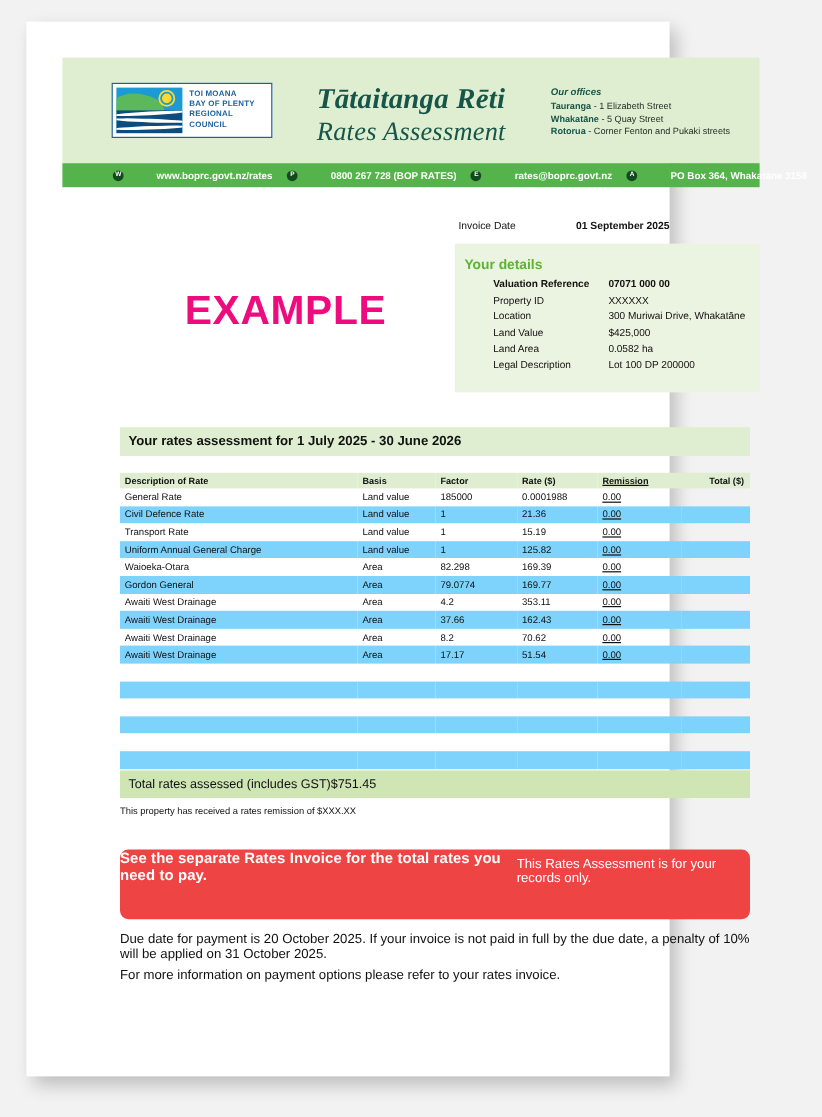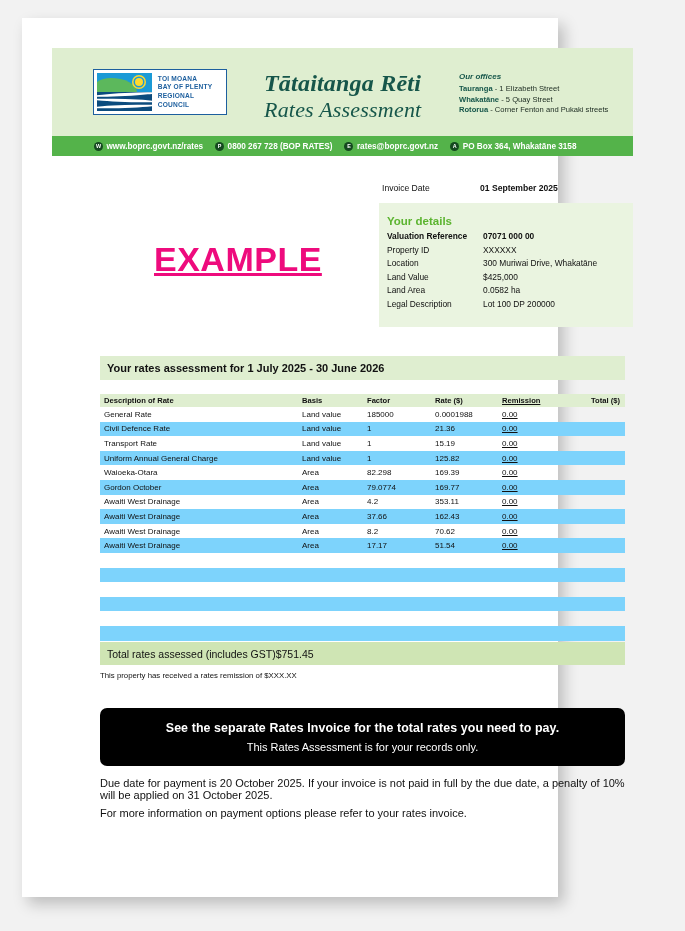--- a/index.html
+++ b/index.html
@@ -131,20 +131,21 @@
     padding-left: 42px;
   }
   .contact-item {
     display: flex;
     align-items: center;
     margin-right: 12px;
     color: #ffffff;
     font-size: 8.2px;
     font-weight: bold;
     white-space: nowrap;
+    gap: 24px;
   }
   .cbadge {
     width: 9px; height: 9px;
     border-radius: 50%;
     background: #14491f;
     color: #ffffff;
     font-size: 5.4px;
     font-weight: bold;
     display: flex;
     align-items: center;
@@ -175,34 +176,34 @@
     color: #5cb430;
     font-weight: bold;
     font-size: 11.5px;
     margin-bottom: 4px;
   }
   .d-row {
     position: relative;
     height: 13.6px;
     font-size: 8.4px;
     color: #111;
+    margin-left: 24px;
   }
   .d-row .k { position: absolute; left: 0; top: 0; }
   .d-row .v { position: absolute; left: 96px; top: 0; }
   .d-row.bold .k, .d-row.bold .v { font-weight: bold; }
 
   
   .example-mark {
     position: absolute;
     left: 132px; top: 222px;
     color: #ee0b7d;
     font-weight: bold;
     font-size: 34px;
     letter-spacing: 0.5px;
-    text-decoration: underline;
   }
 
   
   .period-band {
     position: absolute;
     left: 78px; top: 338px;
     width: 525px; height: 24px;
     background: #dfeed0;
     display: flex;
     align-items: center;
@@ -261,25 +262,24 @@
     left: 78px; top: 653px;
     font-size: 7.8px;
     color: #111;
   }
 
   
   .orange-banner {
     position: absolute;
     left: 78px; top: 690px;
     width: 525px; height: 58px;
-    background: #000000;
+    background: #ef4444;
     border-radius: 7px;
     display: flex;
-    flex-direction: column;
-    align-items: center;
+    flex-direction: row;
     justify-content: center;
     color: #ffffff;
   }
   .ob-line1 { font-size: 12.4px; font-weight: bold; letter-spacing: 0.1px; }
   .ob-line2 { font-size: 11px; font-weight: normal; margin-top: 6px; }
 
   
   .footer-text {
     position: absolute;
     left: 78px;
@@ -431,21 +431,21 @@
         </tr>
         <tr>
           <td class="c-desc">Waioeka-Otara</td>
           <td class="c-basis">Area</td>
           <td class="c-factor">82.298</td>
           <td class="c-rate">169.39</td>
           <td class="c-remis">0.00</td>
           <td class="c-total"></td>
         </tr>
         <tr class="alt">
-          <td class="c-desc">Gordon October</td>
+          <td class="c-desc">Gordon General</td>
           <td class="c-basis">Area</td>
           <td class="c-factor">79.0774</td>
           <td class="c-rate">169.77</td>
           <td class="c-remis">0.00</td>
           <td class="c-total"></td>
         </tr>
         <tr>
           <td class="c-desc">Awaiti West Drainage</td>
           <td class="c-basis">Area</td>
           <td class="c-factor">4.2</td>

